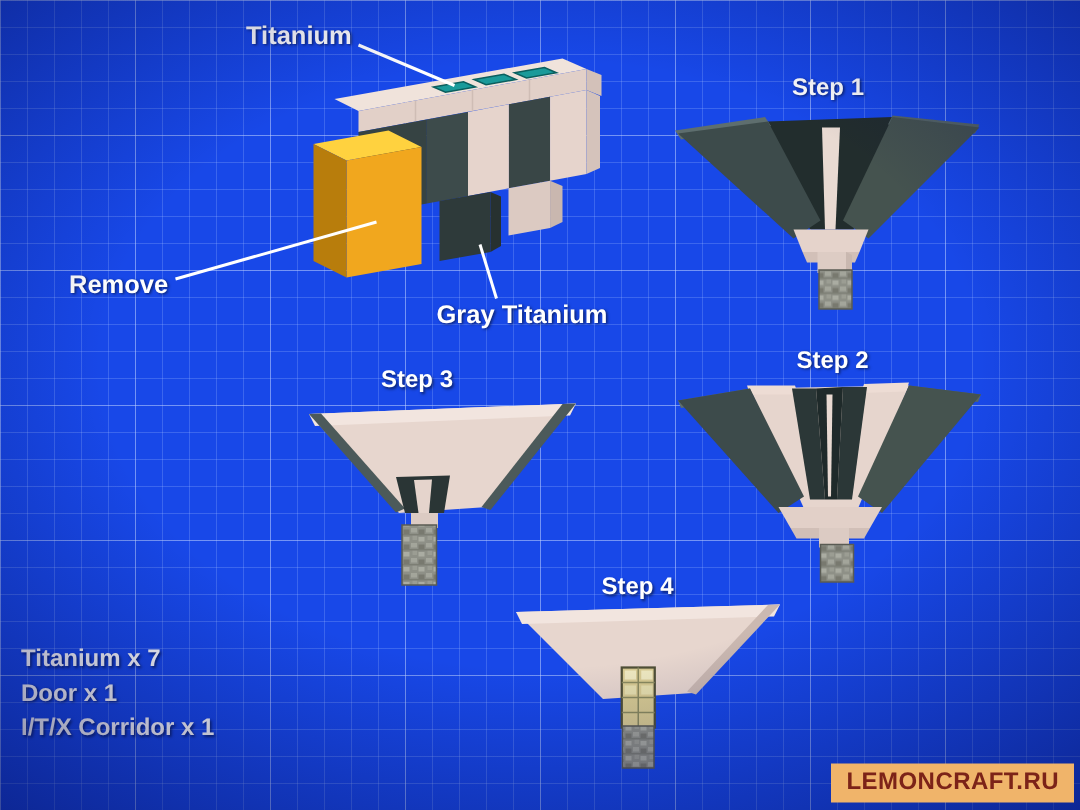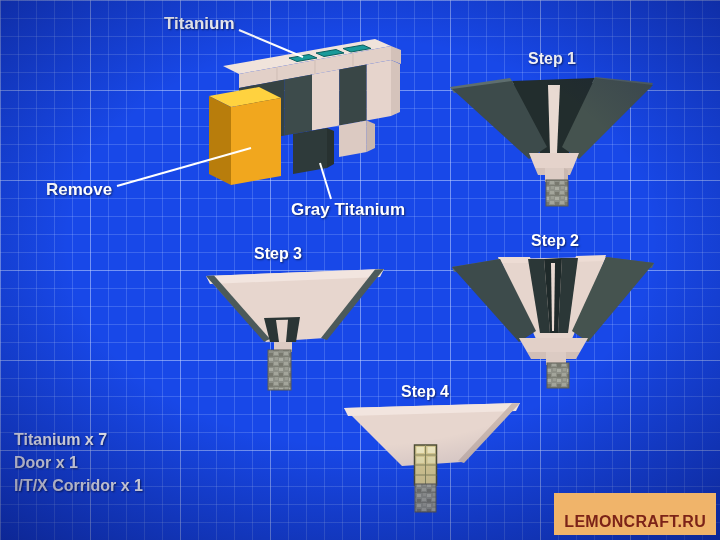--- a/index.html
+++ b/index.html
@@ -16,21 +16,21 @@
   .vignette{position:absolute;inset:0;z-index:5;pointer-events:none;
     background:radial-gradient(ellipse 78% 72% at 50% 45%, rgba(0,0,0,0) 52%, rgba(3,8,72,.52) 100%);}
   .label{position:absolute;color:#fff;font-weight:bold;font-size:17px;line-height:20px;
     text-shadow:1px 1px 2px rgba(0,0,0,.55);z-index:3;white-space:nowrap}
   .step-label{font-size:16px}
   .materials{position:absolute;z-index:3;color:#fff;font-weight:bold;font-size:16px;line-height:23px;
     text-shadow:1px 1px 2px rgba(0,0,0,.55)}
   .struct{position:absolute;z-index:2}
   .lines{position:absolute;left:0;top:0;z-index:3;pointer-events:none}
   .watermark{position:absolute;right:4px;bottom:5px;z-index:6;background:#f0b46a;color:#7c2318;
-    font-weight:bold;font-size:16px;line-height:19px;padding:19px 10px 4px;letter-spacing:.3px}
+    font-weight:bold;font-size:16px;line-height:19px;padding:3px 10px 4px;letter-spacing:.3px}
   .defs-svg{position:absolute;width:0;height:0}
 </style>
 </head>
 <body>
 
 <div class="canvas">
 
   <svg class="defs-svg" aria-hidden="true">
     <defs>
       <pattern id="cobble" width="10" height="10" patternUnits="userSpaceOnUse">

